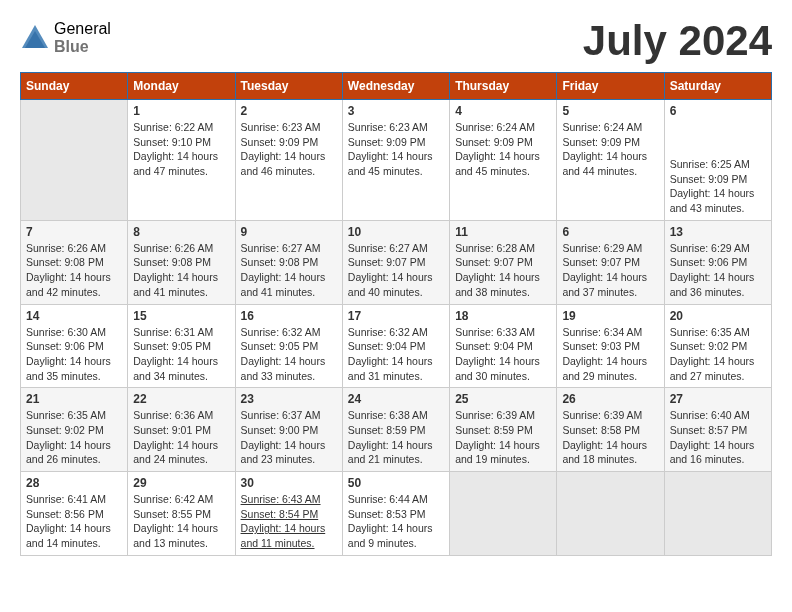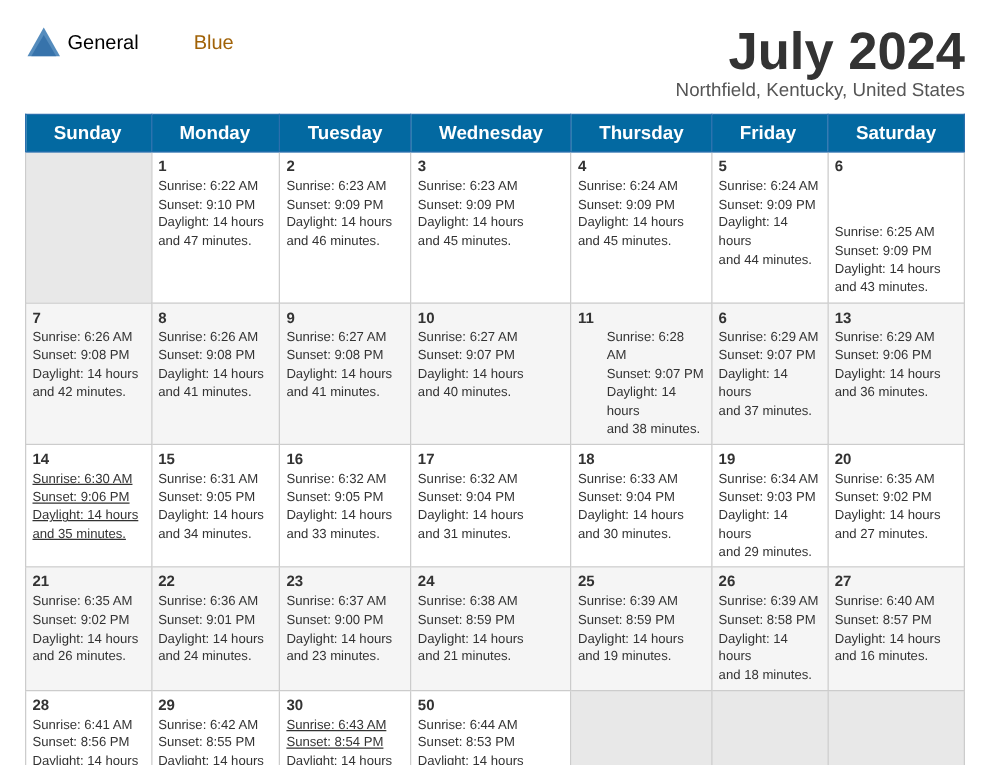--- a/index.html
+++ b/index.html
@@ -16,22 +16,22 @@
       align-items: flex-start;
       margin-bottom: 10px;
     }
     .logo {
       display: flex;
       align-items: center;
       gap: 4px;
     }
     .logo-text {
       display: flex;
+      flex-direction: column;
       line-height: 1.1;
-      gap: 44px;
     }
     .logo-icon {
       width: 30px;
       height: 30px;
     }
     .title-block {
       text-align: right;
     }
     .title-month {
       font-size: 42px;
@@ -43,25 +43,25 @@
       font-size: 15px;
       color: #555;
       margin-top: 2px;
     }
     table {
       width: 100%;
       border-collapse: collapse;
       font-size: 11px;
     }
     thead tr th {
-      background-color: #0369a1;
+      background-color: #c2410c;
       color: #fff;
       text-align: left;
-      padding: 6px 22px;
-      font-size: 15px;
+      padding: 6px 5px;
+      font-size: 12px;
       font-weight: bold;
       border: 1px solid #2a6fad;
     }
     tbody tr td {
       border: 1px solid #ccc;
       vertical-align: top;
       padding: 4px 5px;
       height: 80px;
       width: 14.28%;
       color: #333;
@@ -89,26 +89,25 @@
 <body>
 
 <div class="header">
   <div class="logo">
     <svg class="logo-icon" viewBox="0 0 30 30">
       <polygon points="15,2 28,25 2,25" fill="#2a6fad" opacity="0.8"></polygon>
       <polygon points="15,8 25,25 5,25" fill="#1a5a9a" opacity="0.5"></polygon>
     </svg>
     <div class="logo-text">
       <span>General</span>
-      <span style="color:#a16207;font-weight:normal;font-size:16px;">Blue</span>
+      <span style="color:#737373;font-weight:bold;font-size:16px;">Blue</span>
     </div>
   </div>
   <div class="title-block">
     <div class="title-month">July 2024</div>
-    <div class="title-location">Northfield, Kentucky, United States</div>
   </div>
 </div>
 
 <table>
   <thead>
     <tr>
     <th>Sunday</th>
         <th>Monday</th>
         <th>Tuesday</th>
         <th>Wednesday</th>
@@ -187,21 +186,21 @@
         </td>
         <td>
           <div class="day-number">10</div>
           <div class="day-info" style="white-space: pre-line;">Sunrise: 6:27 AM
 Sunset: 9:07 PM
 Daylight: 14 hours
 and 40 minutes.</div>
         </td>
         <td>
           <div class="day-number">11</div>
-          <div class="day-info" style="white-space: pre-line; margin-left: 23px;">Sunrise: 6:28 AM
+          <div class="day-info" style="white-space: pre-line;">Sunrise: 6:28 AM
 Sunset: 9:07 PM
 Daylight: 14 hours
 and 38 minutes.</div>
         </td>
         <td>
           <div class="day-number">6</div>
           <div class="day-info" style="white-space: pre-line;">Sunrise: 6:29 AM
 Sunset: 9:07 PM
 Daylight: 14 hours
 and 37 minutes.</div>
@@ -210,21 +209,21 @@
           <div class="day-number">13</div>
           <div class="day-info" style="white-space: pre-line;">Sunrise: 6:29 AM
 Sunset: 9:06 PM
 Daylight: 14 hours
 and 36 minutes.</div>
         </td>
       </tr>
       <tr>
         <td>
           <div class="day-number">14</div>
-          <div class="day-info" style="white-space: pre-line; text-decoration: underline;">Sunrise: 6:30 AM
+          <div class="day-info" style="white-space: pre-line;">Sunrise: 6:30 AM
 Sunset: 9:06 PM
 Daylight: 14 hours
 and 35 minutes.</div>
         </td>
         <td>
           <div class="day-number">15</div>
           <div class="day-info" style="white-space: pre-line;">Sunrise: 6:31 AM
 Sunset: 9:05 PM
 Daylight: 14 hours
 and 34 minutes.</div>

